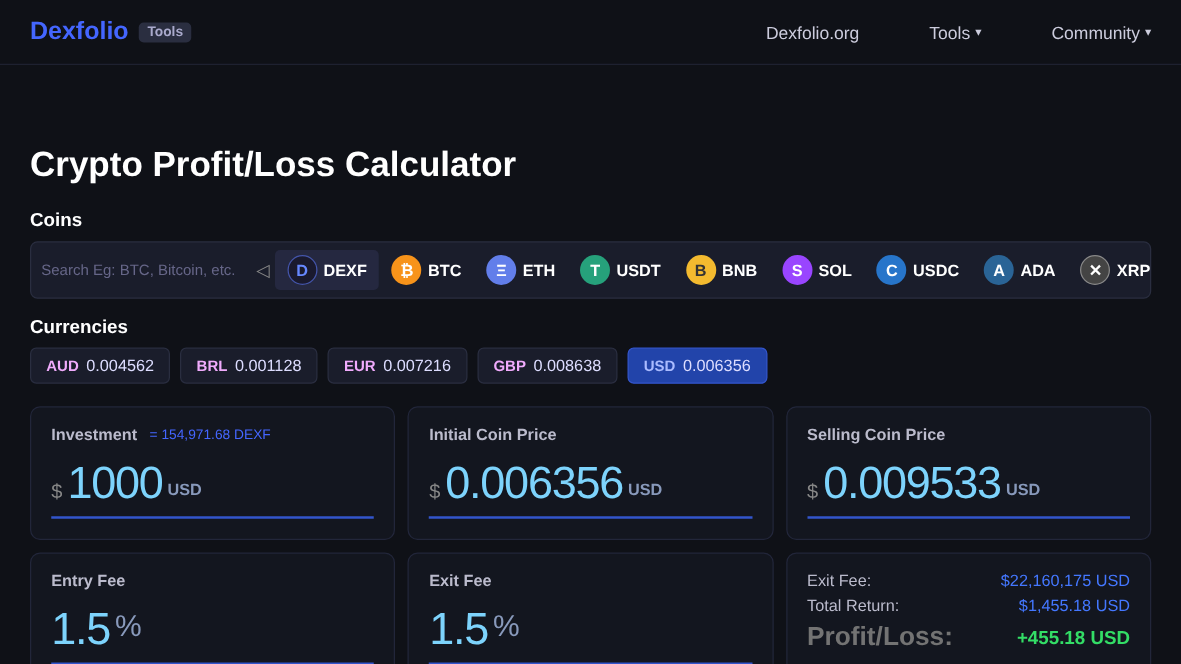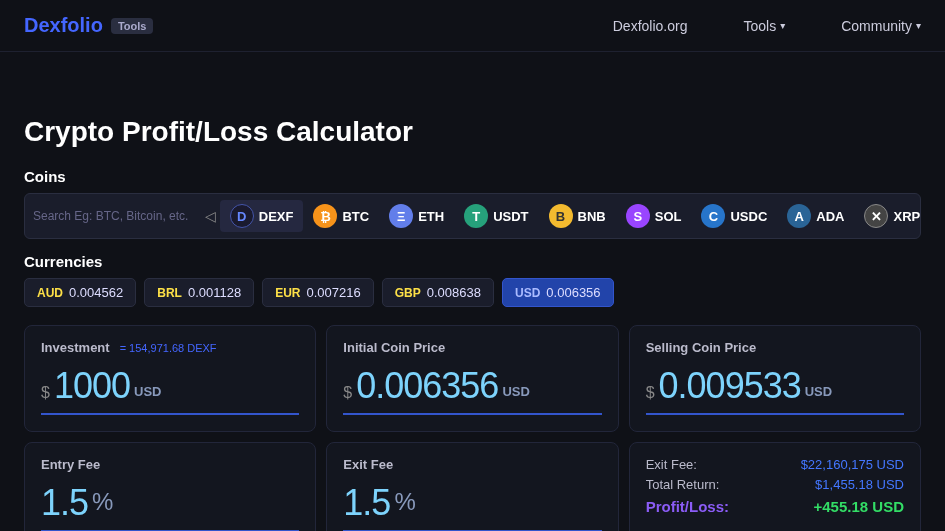--- a/index.html
+++ b/index.html
@@ -153,21 +153,21 @@
       color: #ccc;
       font-size: 13px;
     }
     .currency-btn.active {
       background: #2244aa;
       border-color: #3355cc;
     }
     .currency-code {
       font-weight: 700;
       font-size: 12px;
-      color: #fde047;
+      color: #f0abfc;
     }
     .currency-btn.active .currency-code {
       color: #aabbff;
     }
     .currency-value {
       color: #ddddff;
       font-size: 13px;
     }
 
     
@@ -248,23 +248,23 @@
     .results-value {
       color: #4477ff;
     }
     .results-profit-row {
       display: flex;
       justify-content: space-between;
       align-items: center;
       margin-top: 6px;
     }
     .results-profit-label {
-      font-size: 15px;
-      font-weight: 700;
-      color: #8b5cf6;
+      font-size: 21px;
+      font-weight: 700;
+      color: #737373;
     }
     .results-profit-value {
       font-size: 15px;
       font-weight: 700;
       color: #33dd66;
     }
 
     
     .footer {
       text-align: center;

